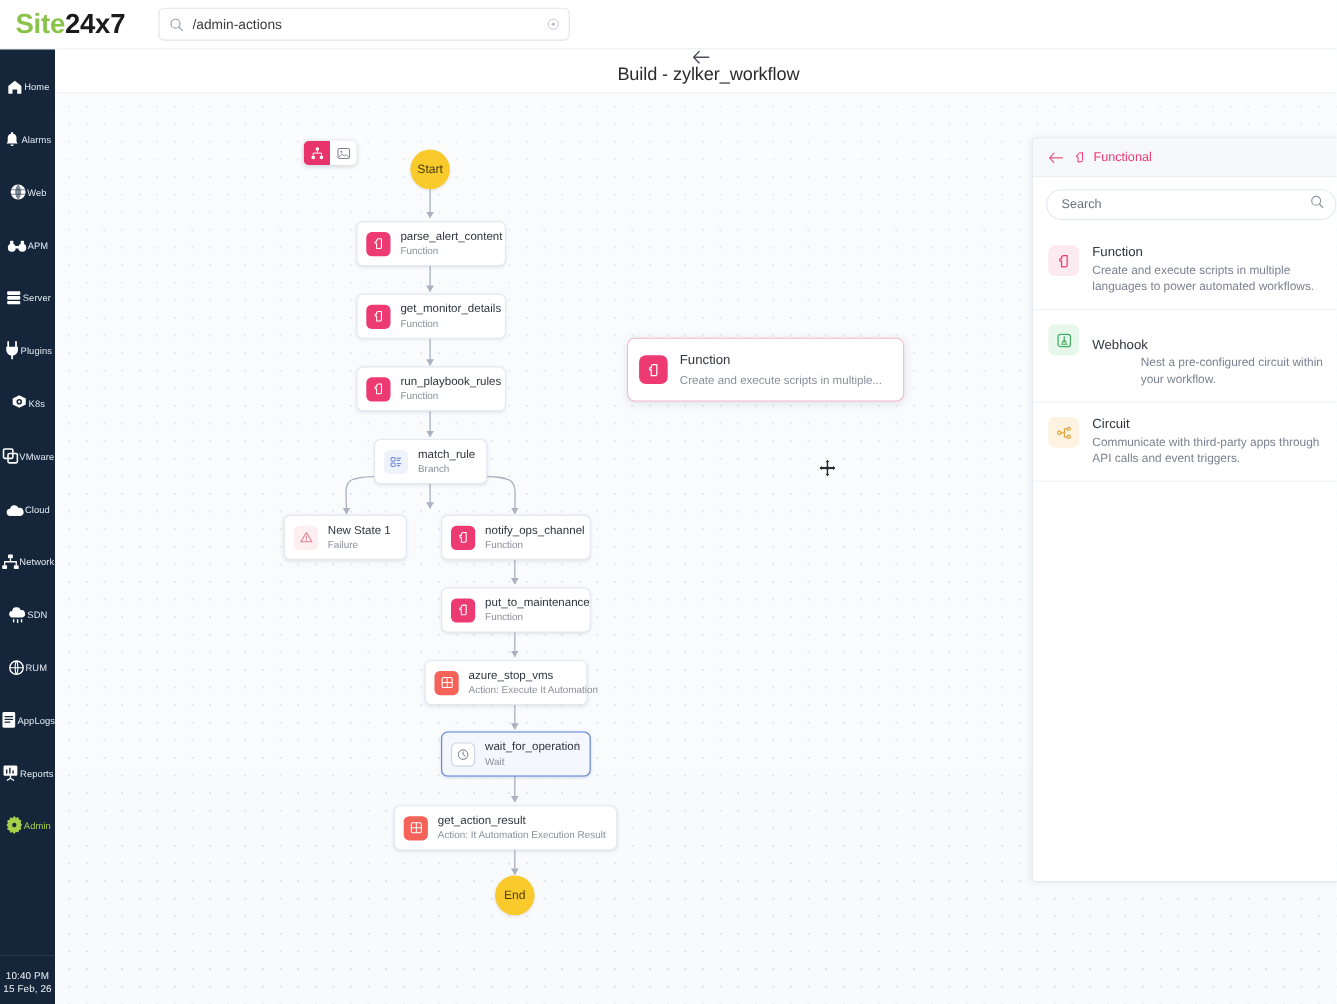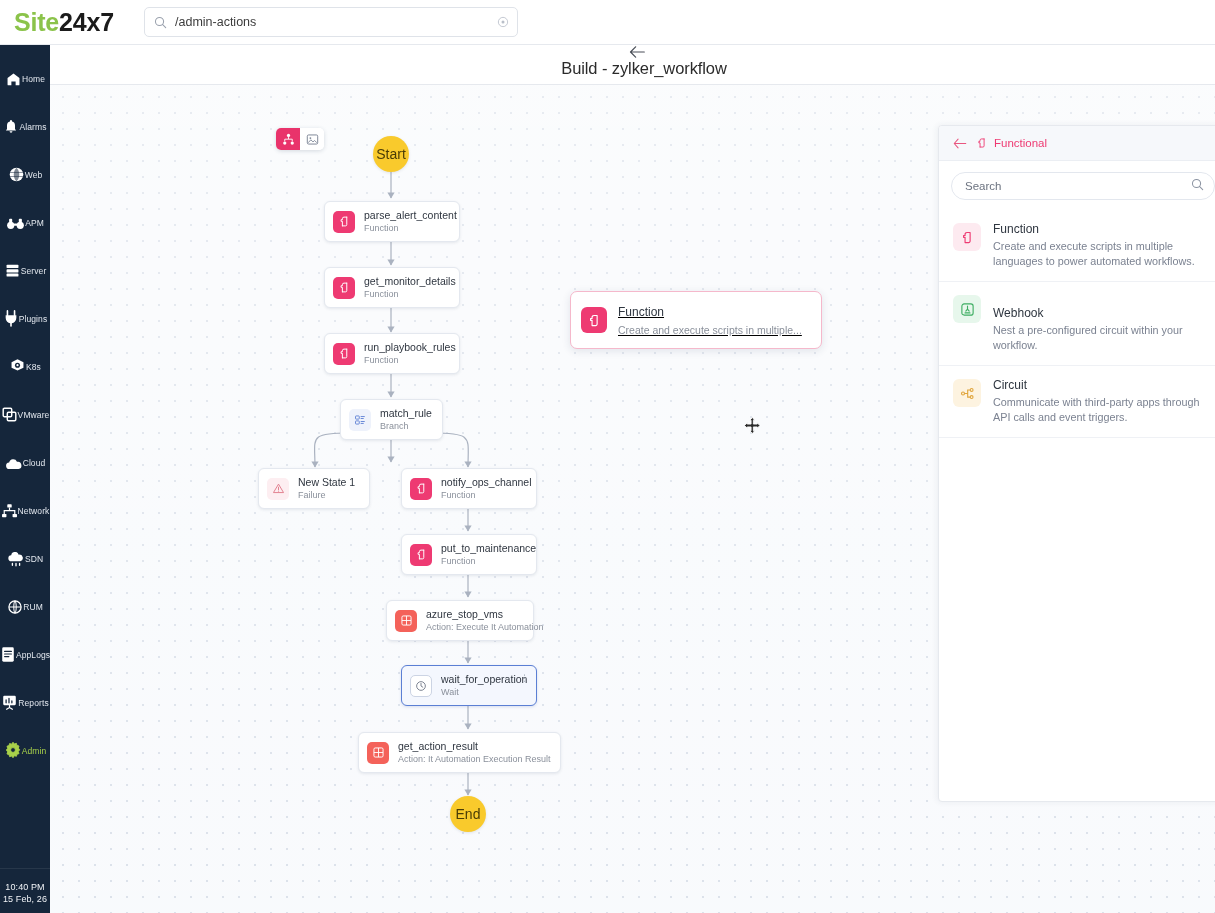--- a/index.html
+++ b/index.html
@@ -147,21 +147,21 @@
   .icon-branch { background: #eef2fb; }
   .icon-fail { background: #fdeef1; }
   .icon-action { background: #f4625a; }
   .icon-wait { background: #ffffff; border: 1px solid #ccd4e4; }
 
   .terminal {
     position: absolute; z-index: 3;
     width: 36px; height: 36px; border-radius: 50%;
     background: #f9ca2c;
     display: flex; align-items: center; justify-content: center;
-    font-size: 14px; color: #4a3c06; font-weight: normal;
+    font-size: 11px; color: #4a3c06; font-weight: normal;
     box-shadow: 0 1px 3px rgba(40,60,90,.12);
     cursor: pointer;
   }
 
   
   .drag-card {
     position: absolute; z-index: 8;
     background: #ffffff;
     border: 1px solid #f5b8cb; border-radius: 7px;
     box-shadow: 0 2px 8px rgba(40,60,90,.12);
@@ -586,21 +586,21 @@
       <span class="ntext">
         <span class="ntitle">get_action_result</span>
         <span class="nsub">Action: It Automation Execution Result</span>
       </span>
     </div>
 
     <div class="terminal" style="left:400px; top:711px;">
       <span>End</span>
     </div>
 
-    <div class="drag-card" style="left:520px; top:206px;text-decoration:underline;">
+    <div class="drag-card" style="left:520px; top:222px;">
       <span class="dicon">
         <svg width="15" height="15" viewBox="0 0 16 16">
             <path d="M10.8 2.6H7.4a2 2 0 0 0-2 2v1.2H3.8v2h1.6v5.6M10.8 2.6v9.2a1.6 1.6 0 0 1-1.6 1.6H5.4" stroke="#fff" stroke-width="1.2" fill="none" stroke-linecap="round" stroke-linejoin="round"></path>
           </svg>
       </span>
       <span class="ntext">
         <span class="dtitle">Function</span>
         <span class="dsub">Create and execute scripts in multiple...</span>
       </span>
     </div>
@@ -653,21 +653,21 @@
       </div>
       <div class="rp-item">
         <span class="ri ri-wh">
           <svg width="15" height="15" viewBox="0 0 16 16">
               <rect x="2" y="2" width="12" height="12" rx="2.4" fill="none" stroke="#3fae63" stroke-width="1.2"></rect>
               <path d="M8 4.4v3.2M6.2 9.8 8 7.6l1.8 2.2M5.4 11.6h5.2" stroke="#3fae63" stroke-width="1.2" fill="none" stroke-linecap="round" stroke-linejoin="round"></path>
             </svg>
         </span>
         <span class="rtxt">
           <span class="rtitle" style="display:block;margin-top:12px;">Webhook</span>
-          <span class="rdesc" style="display:block;">Nest a pre-configured circuit within your workflow.</span>
+          <span class="rdesc" style="display:block;margin-left:44px;">Nest a pre-configured circuit within your workflow.</span>
         </span>
       </div>
       <div class="rp-item">
         <span class="ri ri-ci">
           <svg width="15" height="15" viewBox="0 0 16 16">
               <circle cx="3.2" cy="8" r="1.6" fill="none" stroke="#e0a53c" stroke-width="1.2"></circle>
               <circle cx="12.4" cy="4.2" r="1.5" fill="none" stroke="#e0a53c" stroke-width="1.2"></circle>
               <circle cx="12.4" cy="11.8" r="1.5" fill="none" stroke="#e0a53c" stroke-width="1.2"></circle>
               <path d="M4.8 8h3.4V4.2h2.6M8.2 8v3.8h2.6" stroke="#e0a53c" stroke-width="1.2" fill="none"></path>
             </svg>

